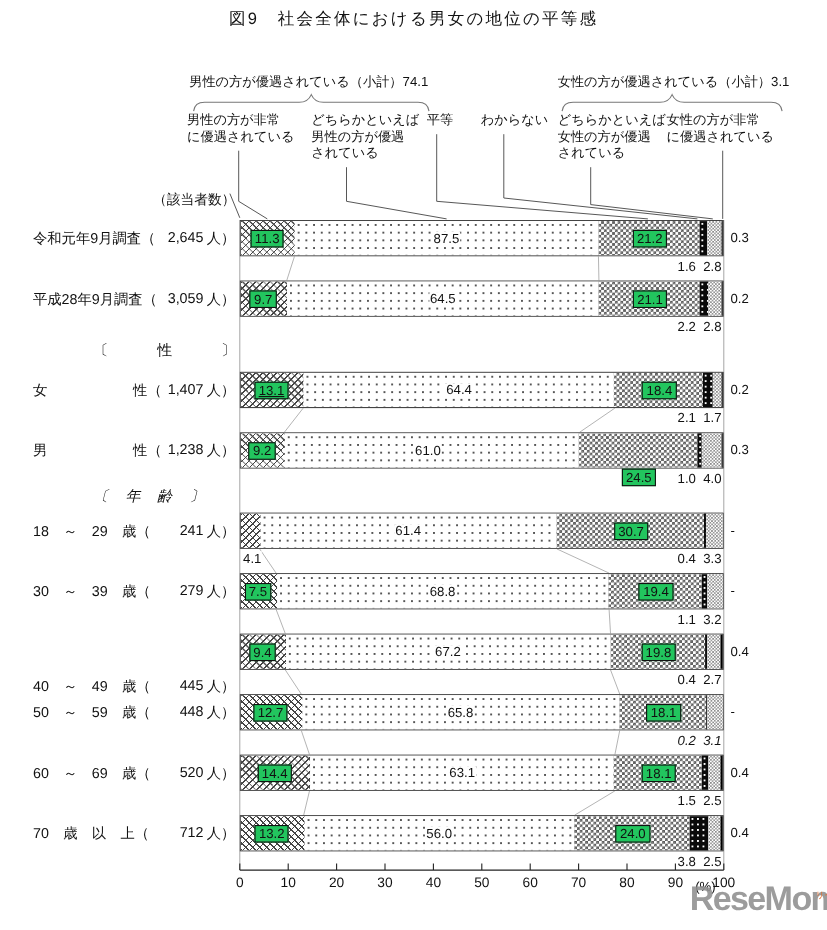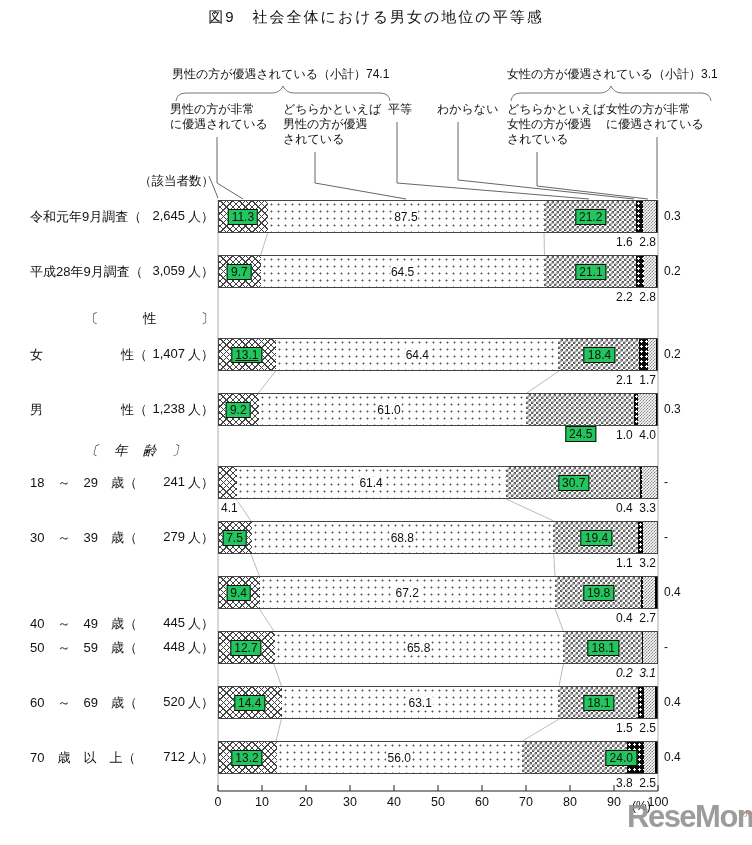--- a/index.html
+++ b/index.html
@@ -257,21 +257,21 @@
       <div class="abs bar" style="left: 218px; top: 741px; width: 440px;">
         <div class="seg p1" style="width: 13.2%;"></div>
         <div class="seg p2" style="width: 56%;"></div>
         <div class="seg p3" style="width: 24%;"></div>
         <div class="seg p4" style="width: 3.8%;"></div>
         <div class="seg p5" style="width: 2.5%;"></div>
         <div class="seg p6" style="width: 0.4%;"></div>
       </div>
       <div class="abs vbox" style="left: 247.04px; top: 757.5px;">13.2</div>
       <div class="abs vplain" style="left: 399.28px; top: 757.5px;">56.0</div>
-      <div class="abs vbox" style="left: 575.28px; top: 757.5px; margin-left: 46px;">24.0</div>
+      <div class="abs vbox" style="left: 575.28px; top: 757.5px;">24.0</div>
       <div class="abs below" style="top: 776px;">3.8  2.5</div>
       <div class="abs rv" style="top: 750px;">0.4</div>
     </div>
   <div id="axis-layer">
       <div class="abs tick" style="left: 203px;">0</div>
       <div class="abs tick" style="left: 247px;">10</div>
       <div class="abs tick" style="left: 291px;">20</div>
       <div class="abs tick" style="left: 335px;">30</div>
       <div class="abs tick" style="left: 379px;">40</div>
       <div class="abs tick" style="left: 423px;">50</div>

